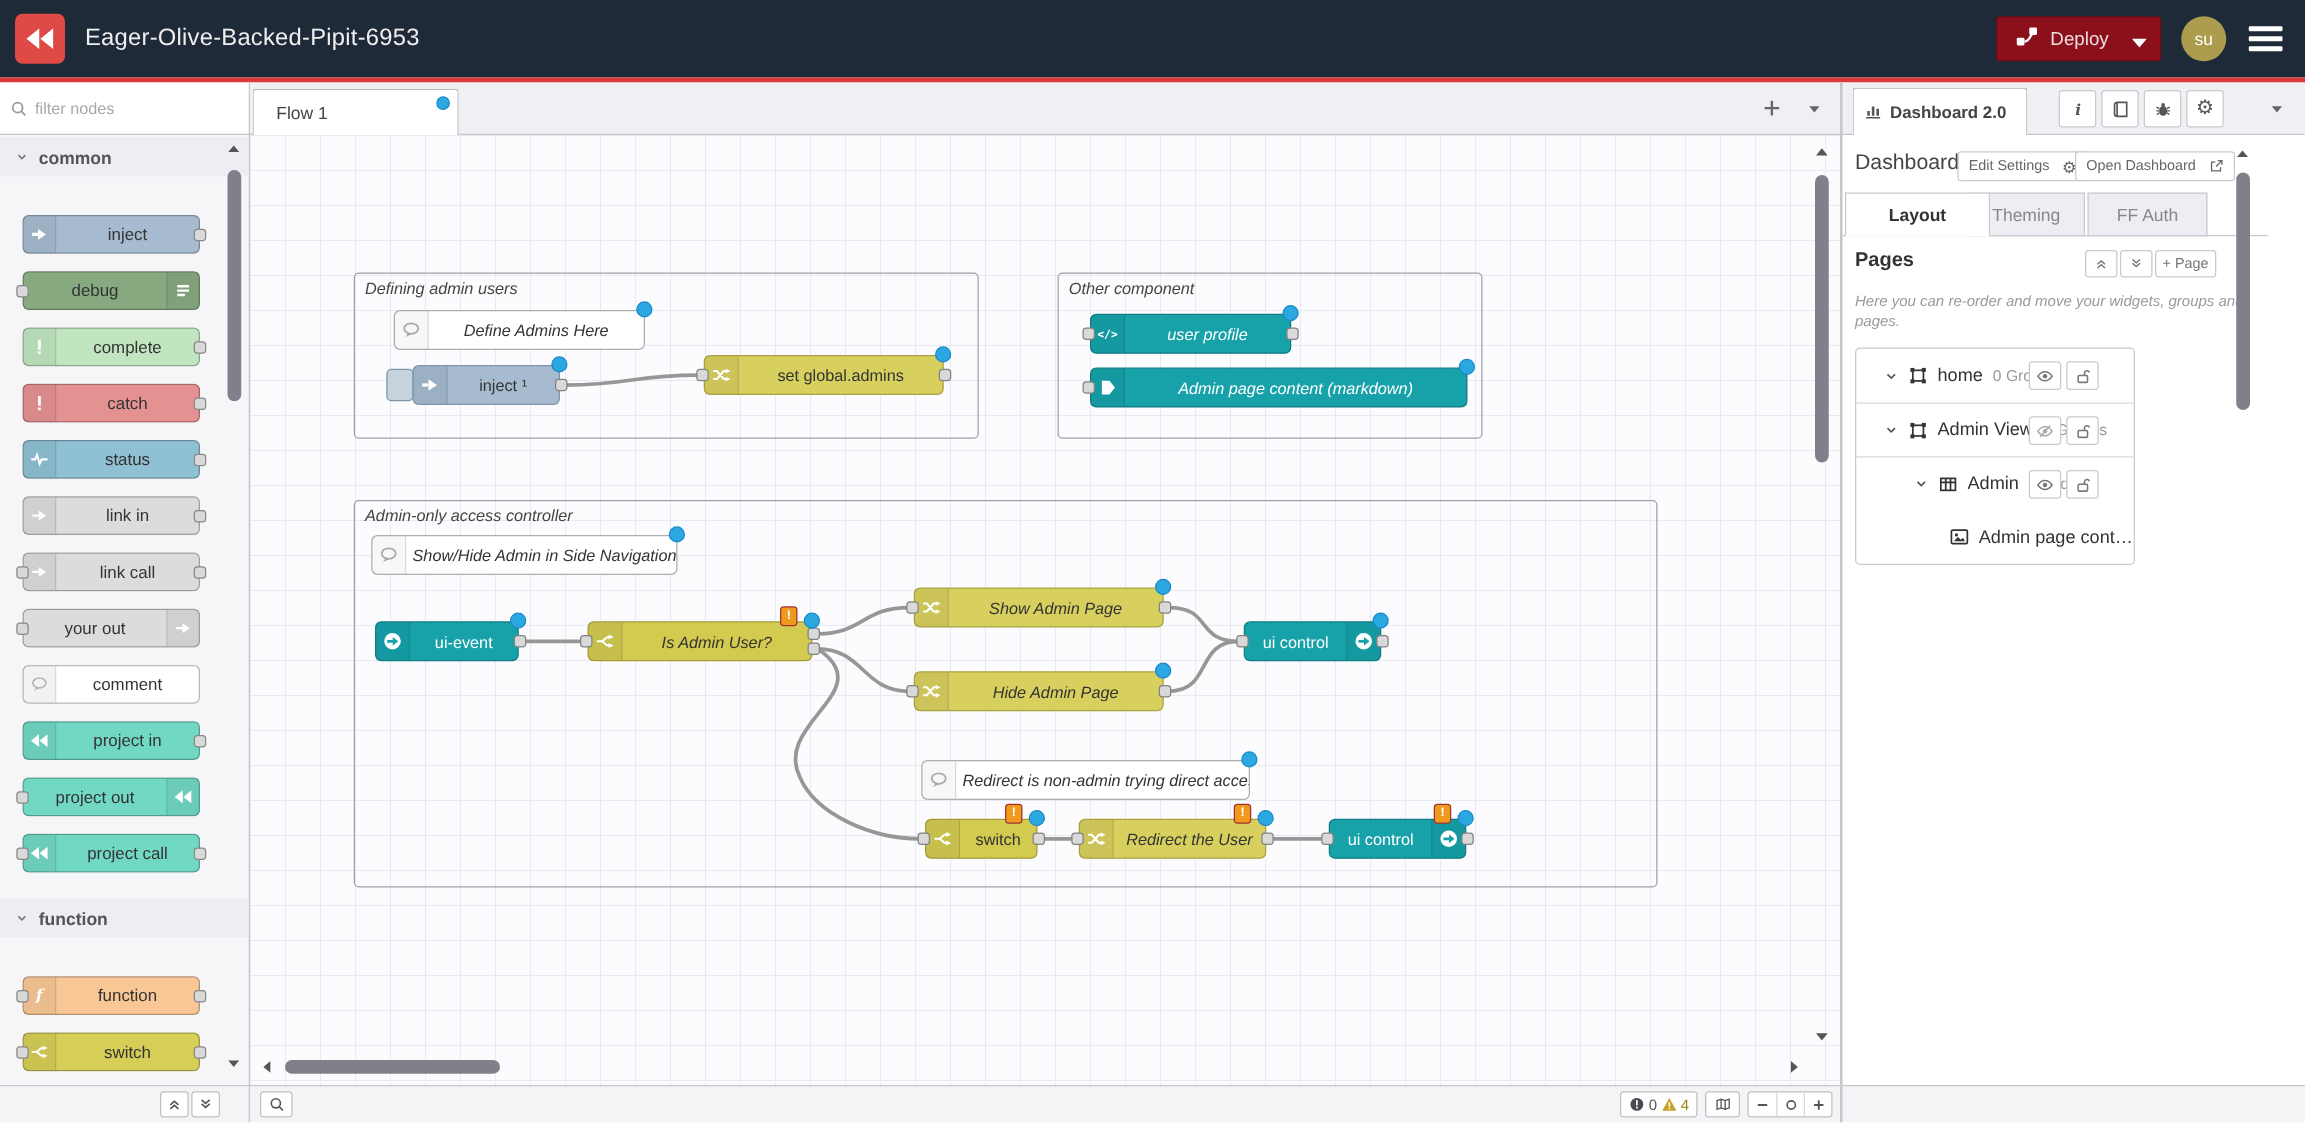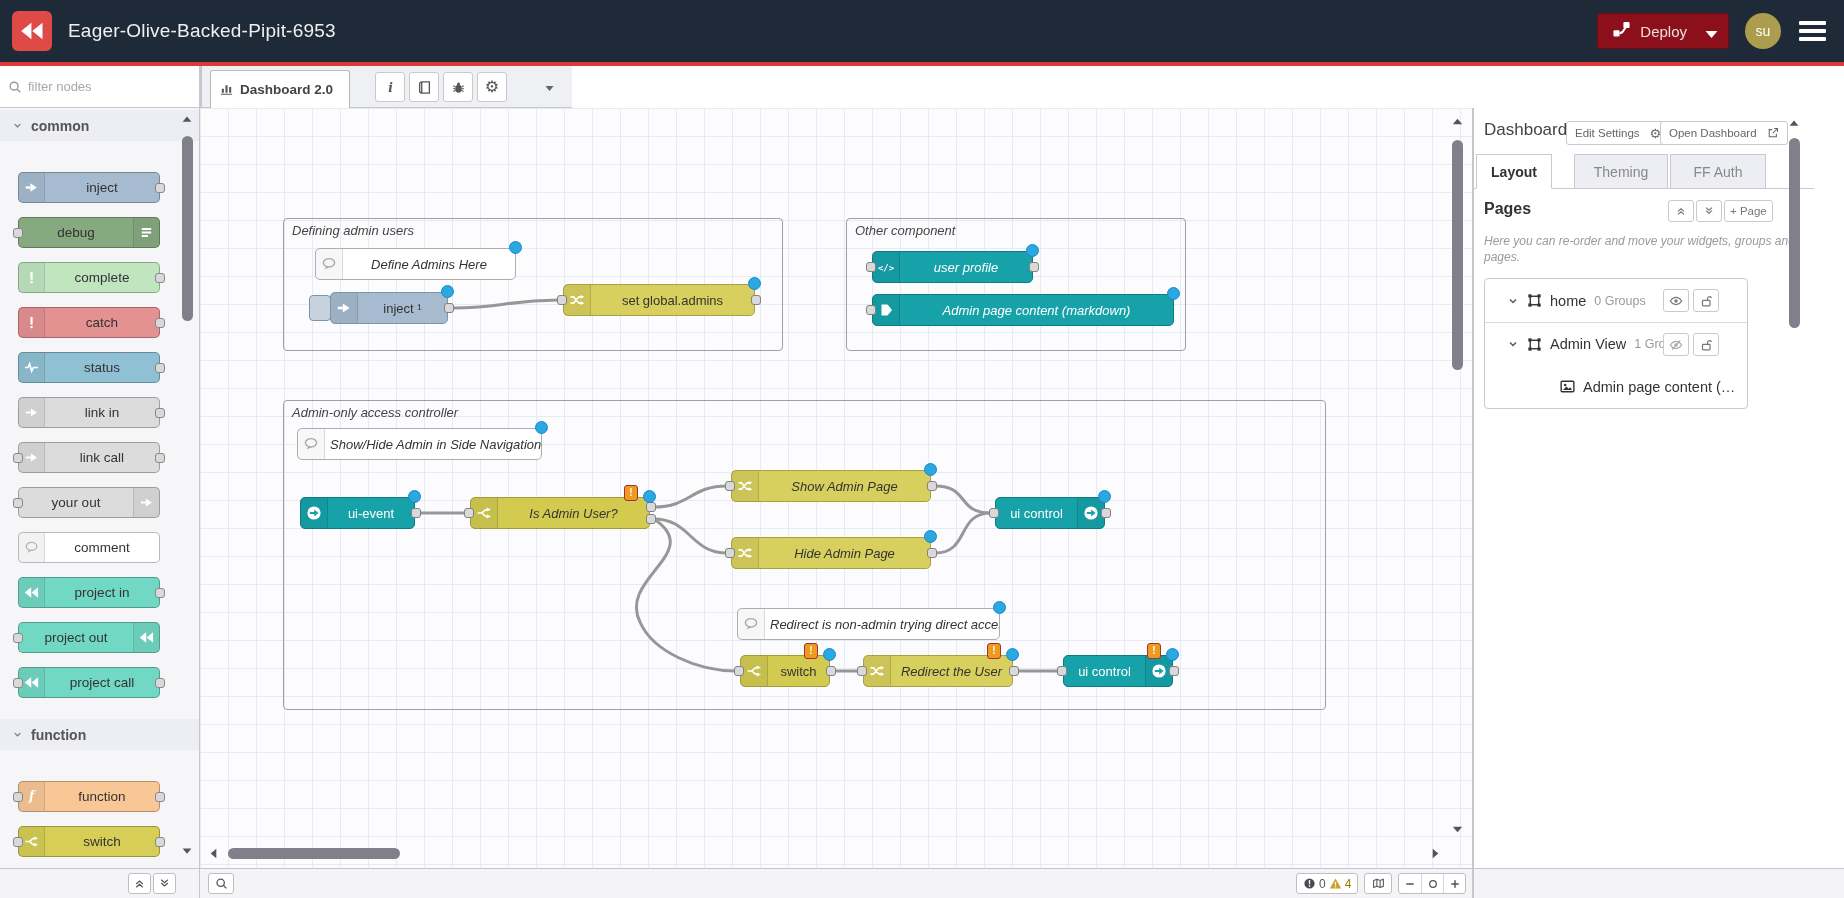--- a/index.html
+++ b/index.html
@@ -88,21 +88,21 @@
   .sb-btn svg { width:12px; height:12px; }
   .sb-btn .uni { font-size:13px; line-height:1; }
   .db-tab { position:absolute; top:46px; height:35px; display:flex; align-items:center; justify-content:center; font-size:14px; cursor:pointer; }
   .db-tab.active { background:#fff; border:1px solid #c9c9cf; border-bottom:1px solid #fff; color:#333; font-weight:bold; z-index:2; }
   .db-tab.inactive { background:#edeef3; border:1px solid #c9c9cf; color:#888; }
   #db-tabline { position:absolute; left:0; top:80px; width:340px; height:1px; background:#c9c9cf; }
   #pages-title { position:absolute; left:10px; top:92px; font-size:16px; font-weight:bold; color:#333; }
   .pg-tool { position:absolute; top:92px; height:22px; background:#fff; border:1px solid #c9c9cf; border-radius:3px; display:flex; align-items:center; justify-content:center; color:#777; font-size:11.5px; padding:0 5px; cursor:pointer; }
   .pg-tool svg { width:12px; height:12px; }
   #pages-help { position:absolute; left:10px; top:126px; width:320px; font-size:12px; font-style:italic; color:#9a9a9a; line-height:1.3; }
-  #tree-panel { position:absolute; left:10px; top:170px; width:264px; background:#fff; border:1px solid #c9c9cf; border-radius:4px; }
+  #tree-panel { position:absolute; left:10px; top:170px; width:224px; background:#fff; border:1px solid #c9c9cf; border-radius:4px; }
   .tree-row { position:relative; height:43px; display:flex; align-items:center; cursor:pointer; }
   .tree-row.divided { border-top:1px solid #d8d8dd; }
   .tr-chev { width:12px; height:12px; color:#555; margin-right:7px; flex:none; }
   .tr-icon { width:17px; height:17px; color:#333; margin-right:7px; flex:none; }
   .tr-name { font-size:14.5px; color:#333; white-space:nowrap; overflow:hidden; text-overflow:ellipsis; }
   .tr-meta { font-size:12.5px; color:#9a9a9a; margin-left:8px; white-space:nowrap; }
   .tr-btn { position:absolute; width:26px; height:23px; background:#fff; border:1px solid #c9c9cf; border-radius:3px; display:flex; align-items:center; justify-content:center; color:#777; cursor:pointer; }
   .tr-btn svg { width:14px; height:14px; }
 
   
@@ -160,20 +160,36 @@
   <div id="redline"></div>
 
   <div id="topbar">
     <div id="search-area">
       <svg viewBox="0 0 16 16">
           <circle cx="7" cy="7" r="4.5" fill="none" stroke="currentColor" stroke-width="1.6"></circle>
           <path d="M10.5 10.5L14 14" stroke="currentColor" stroke-width="1.6"></path>
         </svg>
       <input id="search-input" placeholder="filter nodes" style="">
     </div>
+    <div id="tabbar">
+      <div id="flow-tab">
+        <span>Flow 1</span>
+        <span id="flow-tab-dot"></span>
+      </div>
+      <span id="tab-add">
+        <svg viewBox="0 0 16 16">
+            <path d="M8 2.5v11M2.5 8h11" stroke="currentColor" stroke-width="1.8" fill="none"></path>
+          </svg>
+      </span>
+      <span id="tab-caret">
+        <svg viewBox="0 0 16 16">
+            <path fill="currentColor" d="M3 5l5 6 5-6z"></path>
+          </svg>
+      </span>
+    </div>
     <div id="sb-header">
       <div id="sb-tab">
         <svg viewBox="0 0 16 16">
             <path fill="currentColor" d="M2 13.6h12v-1.2H2zM3 11.4h2.2V7.2H3zM6.9 11.4h2.2V3.4H6.9zM10.8 11.4H13V5.4h-2.2z"></path>
           </svg>
         <span>Dashboard 2.0</span>
       </div>
       <div class="sb-tool" style="left:173px">
         <svg viewBox="0 0 16 16">
             <text x="8" y="12.5" text-anchor="middle" font-size="13" font-weight="bold" font-style="italic" font-family="'DejaVu Serif',serif" fill="currentColor">i</text>
@@ -578,21 +594,21 @@
         <span>Edit Settings</span>
         <span class="uni">⚙</span>
       </div>
       <div class="sb-btn" style="left:186px">
         <span>Open Dashboard</span>
         <svg viewBox="0 0 16 16">
             <path fill="none" stroke="currentColor" stroke-width="1.4" d="M7 3.5H3v9.5h9.5V9"></path>
             <path fill="none" stroke="currentColor" stroke-width="1.4" d="M9.5 2H14v4.5M14 2L7.8 8.2"></path>
           </svg>
       </div>
-      <div class="db-tab active" style="left:2px;width:76px">
+      <div class="db-tab active" style="left:2px;width:116px">
           <span>Layout</span>
         </div>
       <div class="db-tab inactive" style="left:100px;width:94px">
           <span>Theming</span>
         </div>
       <div class="db-tab inactive" style="left:196px;width:96px">
           <span>FF Auth</span>
         </div>
       <div id="db-tabline"></div>
       <div id="pages-title">Pages</div>
@@ -657,20 +673,43 @@
                 <path stroke="currentColor" stroke-width="1.3" d="M3.5 13.2L12.8 2.8"></path>
               </svg>
             </div>
             <div class="tr-btn" style="right: 28px; top: 10px;">
               <svg viewBox="0 0 16 16">
                 <rect x="4" y="7.4" width="8.6" height="6.2" rx="1" fill="none" stroke="currentColor" stroke-width="1.4"></rect>
                 <path fill="none" stroke="currentColor" stroke-width="1.4" d="M9.8 7.4V4.9A2.3 2.3 0 0114.3 4.6"></path>
               </svg>
             </div>
           </div>
+          <div class="tree-row divided" style="padding-left: 46px;">
+            <span class="tr-chev"><svg viewBox="0 0 16 16">
+                <path fill="none" stroke="currentColor" stroke-width="1.8" d="M4 6l4 4 4-4"></path>
+              </svg></span>
+            <span class="tr-icon"><svg viewBox="0 0 16 16">
+                <rect x="2.5" y="3.5" width="11" height="9" fill="none" stroke="currentColor" stroke-width="1.3"></rect>
+                <path stroke="currentColor" stroke-width="1.3" d="M2.5 6.5h11M6.2 3.5v9M9.8 3.5v9"></path>
+              </svg></span>
+            <span class="tr-name">Admin</span>
+            <span class="tr-meta">1 Widgets</span>
+            <div class="tr-btn" style="right: 58px; top: 10px;">
+              <svg viewBox="0 0 16 16">
+                <path stroke="currentColor" stroke-width="1.3" fill="none" d="M1.5 8S4.3 3.9 8 3.9 14.5 8 14.5 8 11.7 12.1 8 12.1 1.5 8 1.5 8z"></path>
+                <circle fill="currentColor" cx="8" cy="8" r="2"></circle>
+              </svg>
+            </div>
+            <div class="tr-btn" style="right: 28px; top: 10px;">
+              <svg viewBox="0 0 16 16">
+                <rect x="4" y="7.4" width="8.6" height="6.2" rx="1" fill="none" stroke="currentColor" stroke-width="1.4"></rect>
+                <path fill="none" stroke="currentColor" stroke-width="1.4" d="M9.8 7.4V4.9A2.3 2.3 0 0114.3 4.6"></path>
+              </svg>
+            </div>
+          </div>
           <div class="tree-row" style="padding-left: 74px;">
             <span class="tr-icon"><svg viewBox="0 0 16 16">
                 <rect x="2" y="3" width="12" height="10" rx="1" fill="none" stroke="currentColor" stroke-width="1.3"></rect>
                 <circle fill="currentColor" cx="5.8" cy="6.5" r="1.2"></circle>
                 <path fill="currentColor" d="M3.8 11.3l3.1-3.3 2.2 2.2 1.6-1.6 1.5 2.7z"></path>
               </svg></span>
             <span class="tr-name" style="max-width:170px">Admin page content (markdown)</span>
           </div>
         </div>
 

